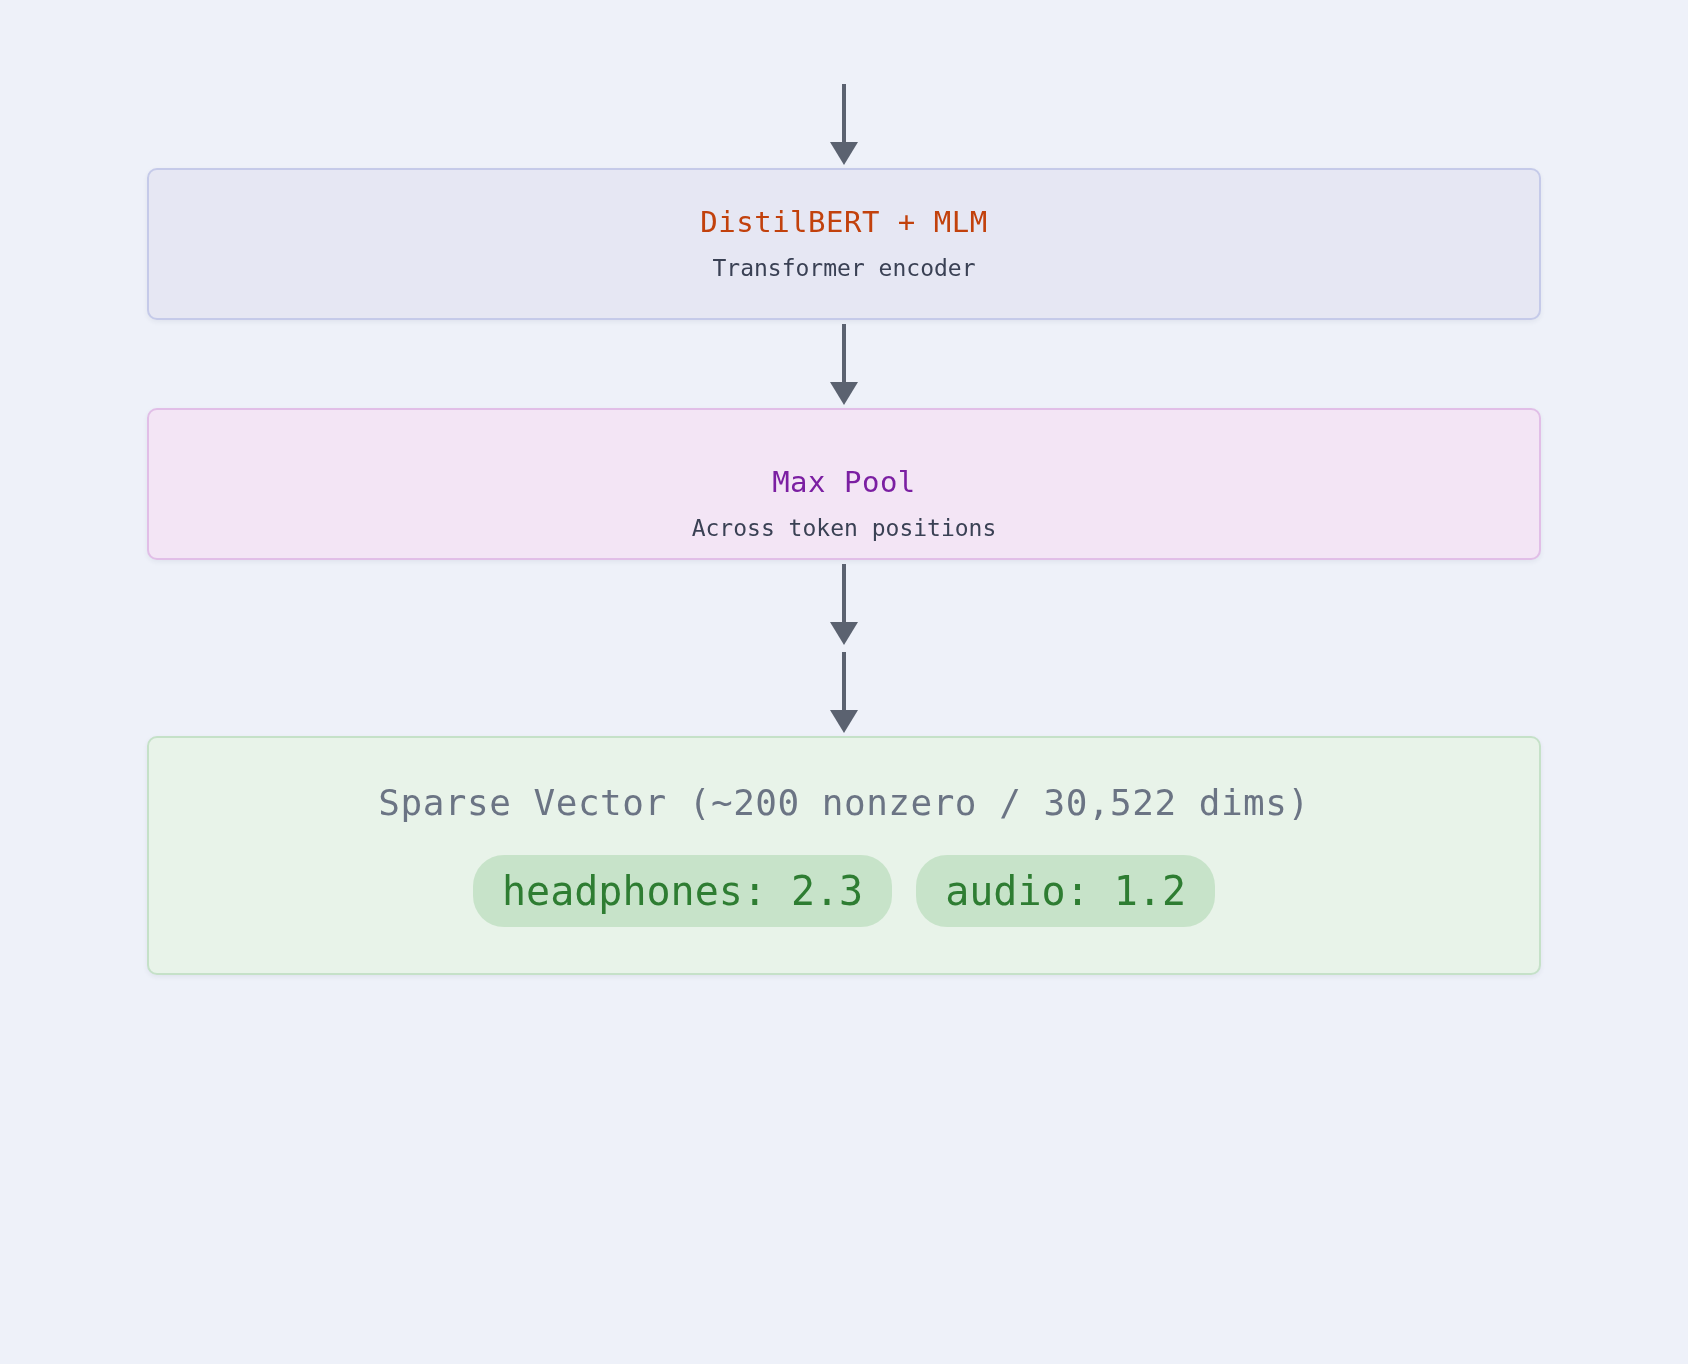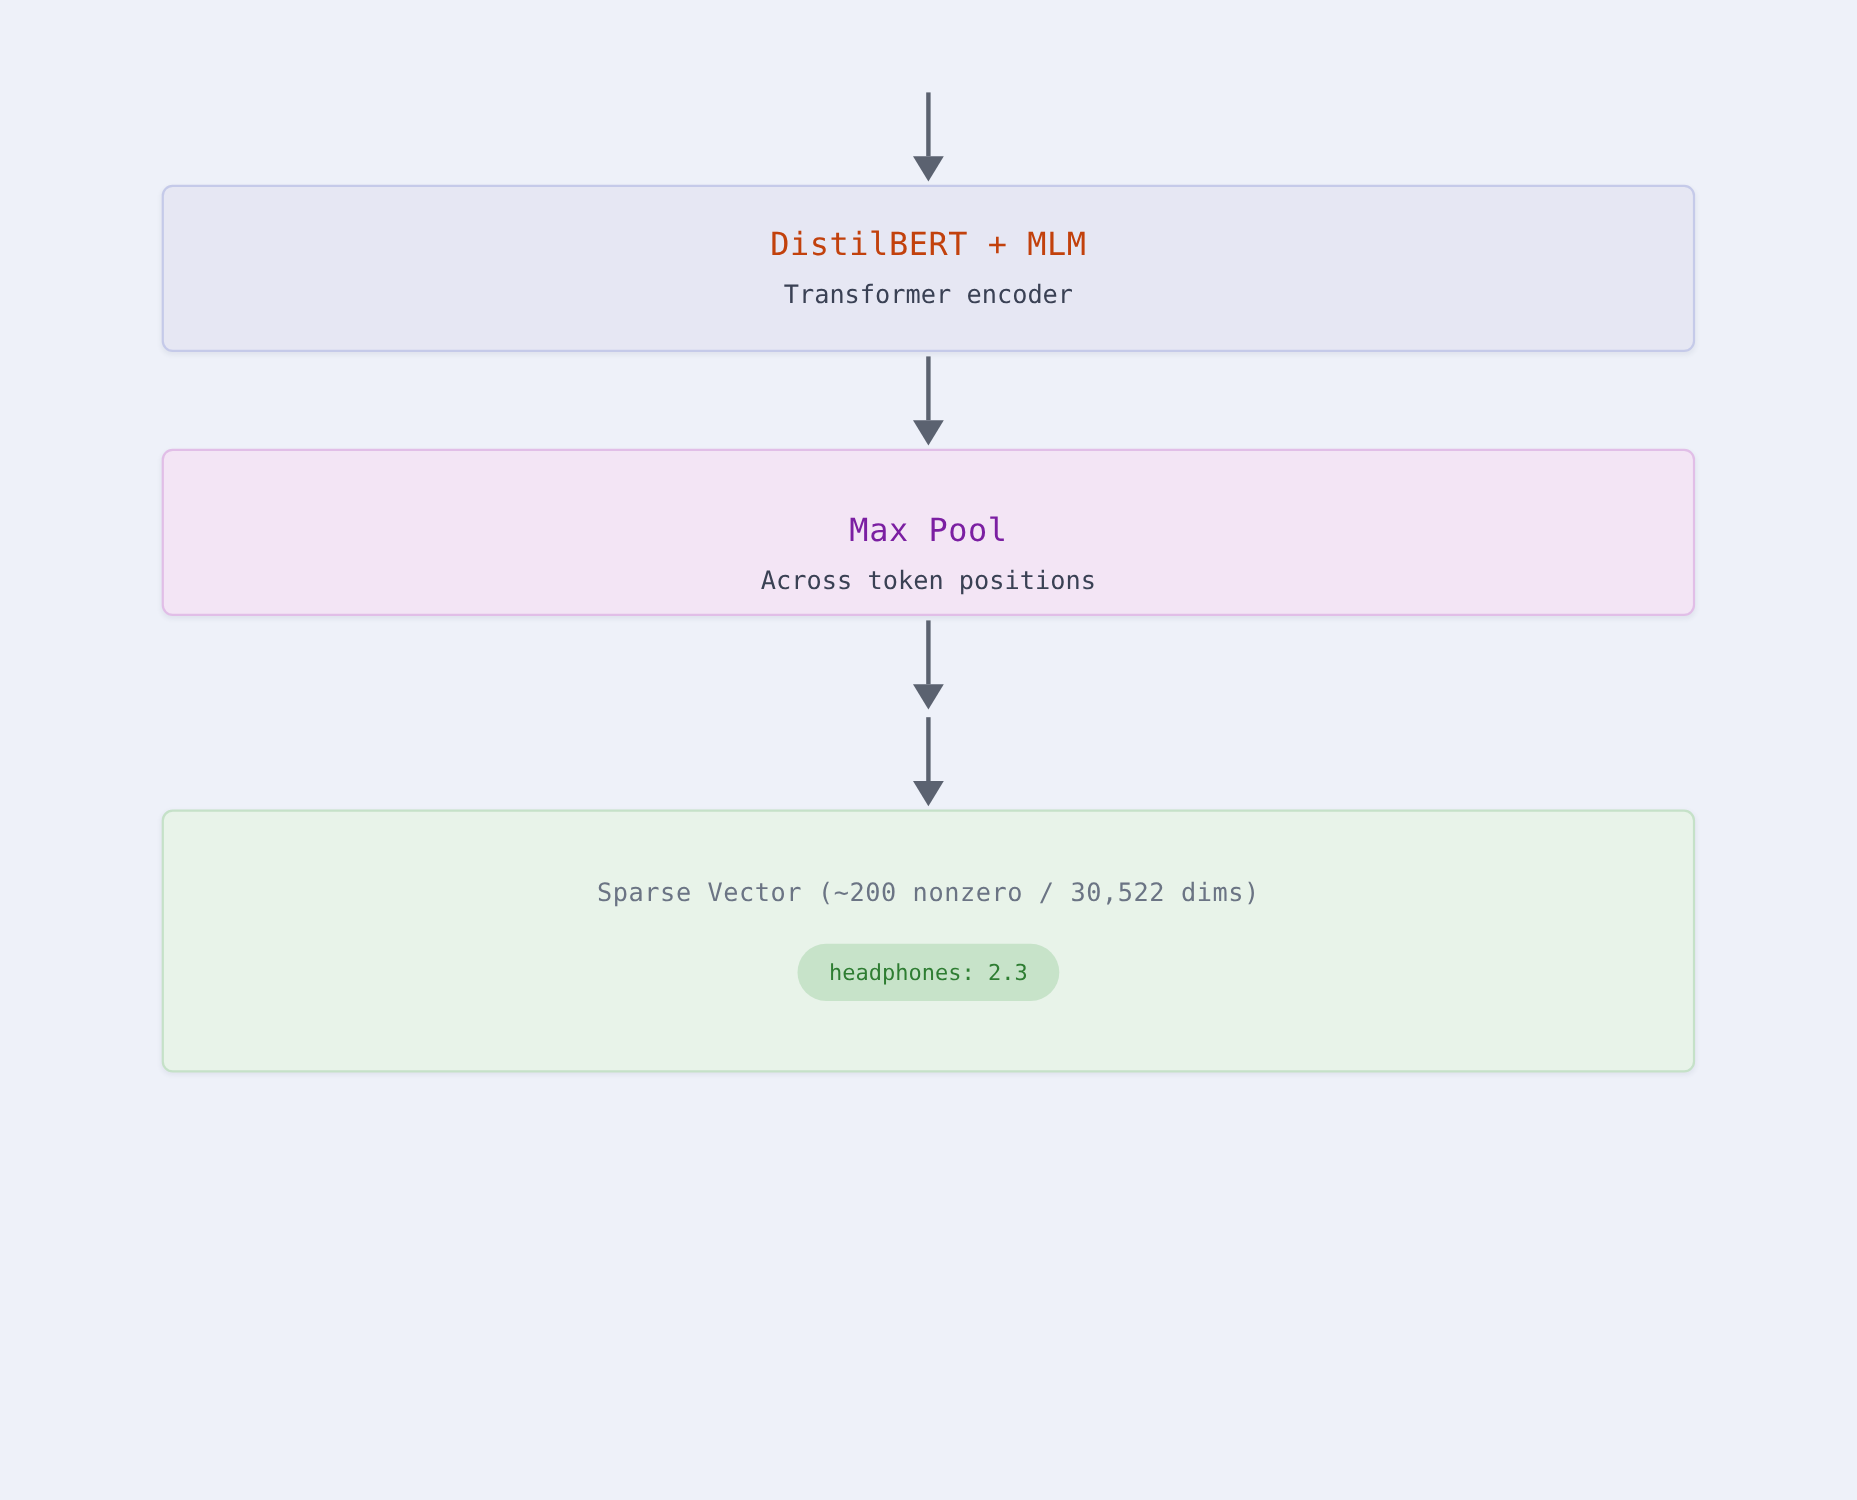--- a/index.html
+++ b/index.html
@@ -55,26 +55,26 @@
     width: 1394px; height: 239px;
     box-sizing: border-box;
     border-radius: 10px;
     border: 2px solid #c5e1c8;
     background: #e8f3e9;
     display: flex; flex-direction: column;
     justify-content: center; align-items: center;
     gap: 34px;
     box-shadow: 0 2px 5px rgba(40, 52, 90, 0.07);
   }
-  .output-title { font-size: 23px; color: #6b7484; line-height: 1; letter-spacing: 0.5px; }
+  .output-title { font-size: 36px; color: #6b7484; line-height: 1; letter-spacing: 0.5px; }
   .chips { display: flex; flex-direction: row; gap: 24px; }
   .chip {
     background: #c7e3c9;
     color: #2e7d32;
-    font-size: 20px;
+    font-size: 40px;
     line-height: 1;
     padding: 16px 29px;
     border-radius: 31px;
     white-space: nowrap;
   }
 </style>
 </head>
 <body>
 
 <div class="page">
@@ -108,16 +108,17 @@
 
   <div class="arrow">
     <div class="arrow-line"></div>
     <div class="arrow-head"></div>
   </div>
 
   <div class="box-output">
     <div class="output-title">Sparse Vector (~200 nonzero / 30,522 dims)</div>
     <div class="chips">
       <span class="chip">headphones: 2.3</span>
+      <span class="chip">audio: 1.2</span>
     </div>
   </div>
 
 </div>
 
 </body></html>

